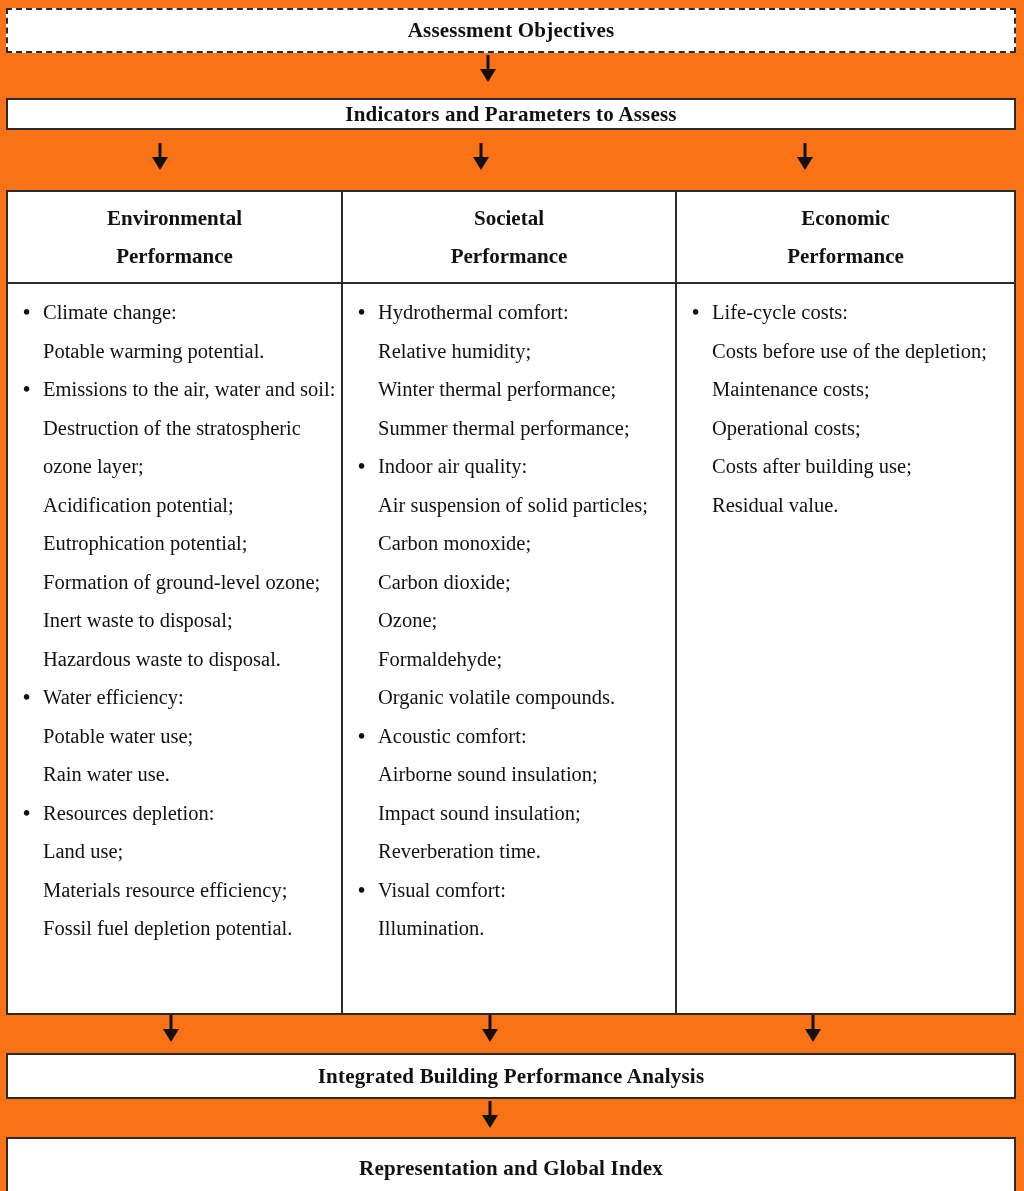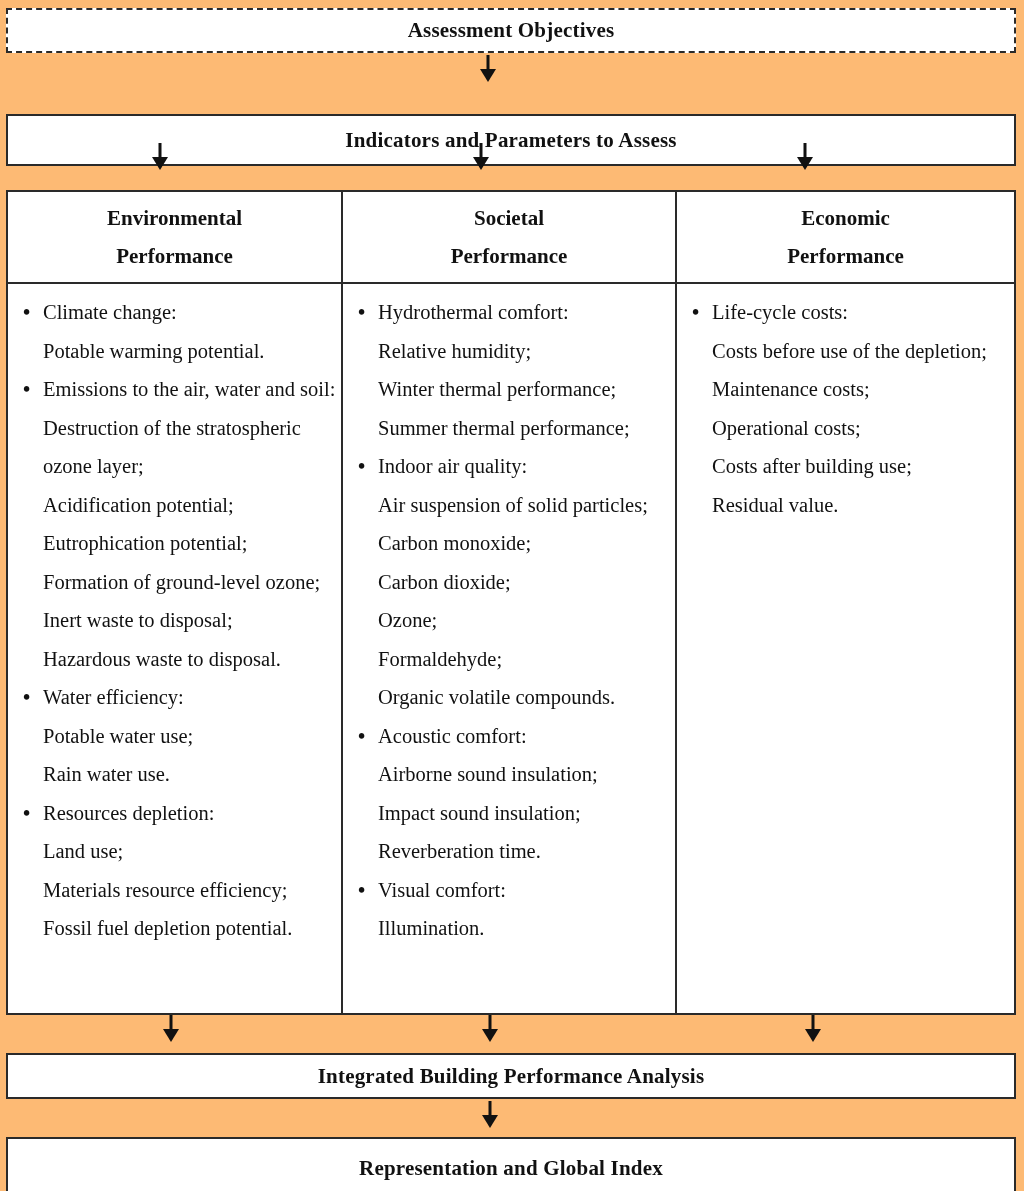--- a/index.html
+++ b/index.html
@@ -5,39 +5,39 @@
   * { margin: 0; padding: 0; box-sizing: border-box; }
   html, body { background: #ffffff; }
   body {
     font-family: "Liberation Serif", "DejaVu Serif", serif;
     color: #111111;
   }
   .page {
     position: relative;
     width: 1024px;
     height: 1191px;
-    background: #fdba74;
+    background: #f97316;
     overflow: hidden;
   }
   .banner {
     position: absolute;
     left: 6px;
     width: 1010px;
     display: flex;
     align-items: center;
     justify-content: center;
     font-weight: bold;
     font-size: 21px;
     letter-spacing: 0.2px;
     background: #ffffff;
   }
   .banner.dashed { border: 2px dashed #2a2a2a; }
   .banner.solid  { border: 2px solid  #2a2a2a; }
   #assessment-box      { top: 8px;    height: 45px; }
-  #indicators-box      { top: 114px;   height: 52px; }
+  #indicators-box      { top: 98px;   height: 32px; }
   #integrated-box      { top: 1053px; height: 46px; }
   #representation-box  { top: 1137px; height: 62px; }
 
   
   .arrow {
     position: absolute;
     width: 16px;
     height: 27px;
   }
   .arrow::before {

